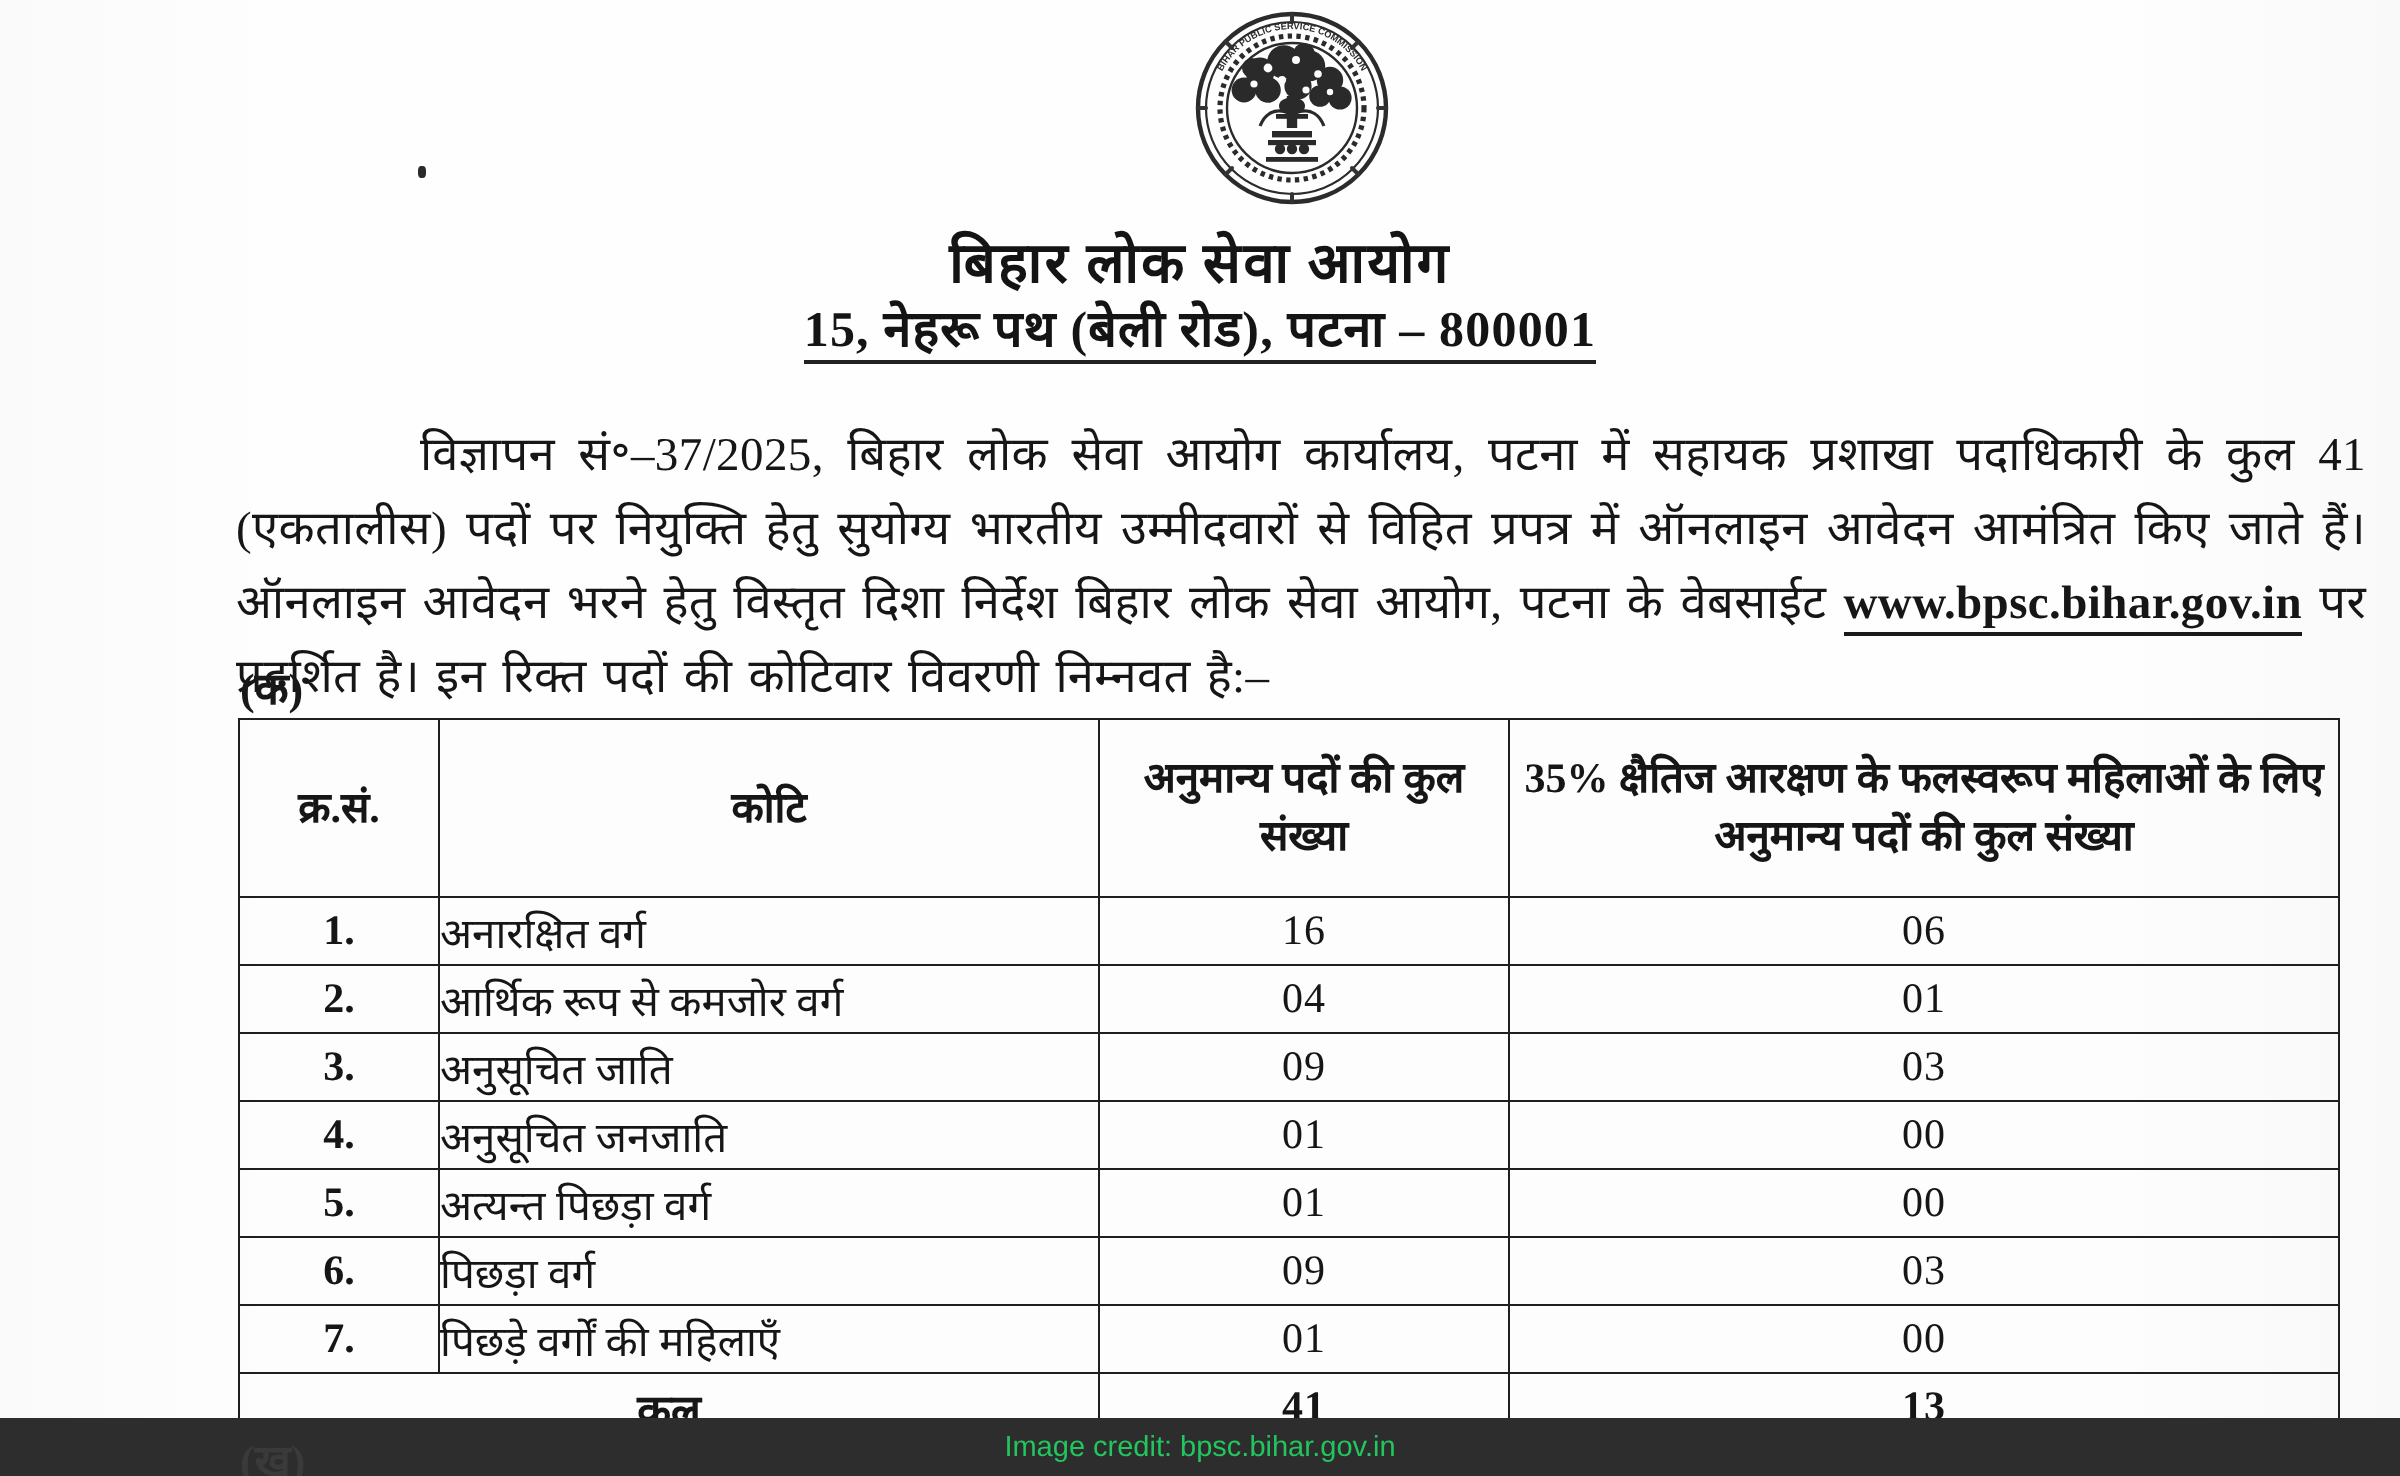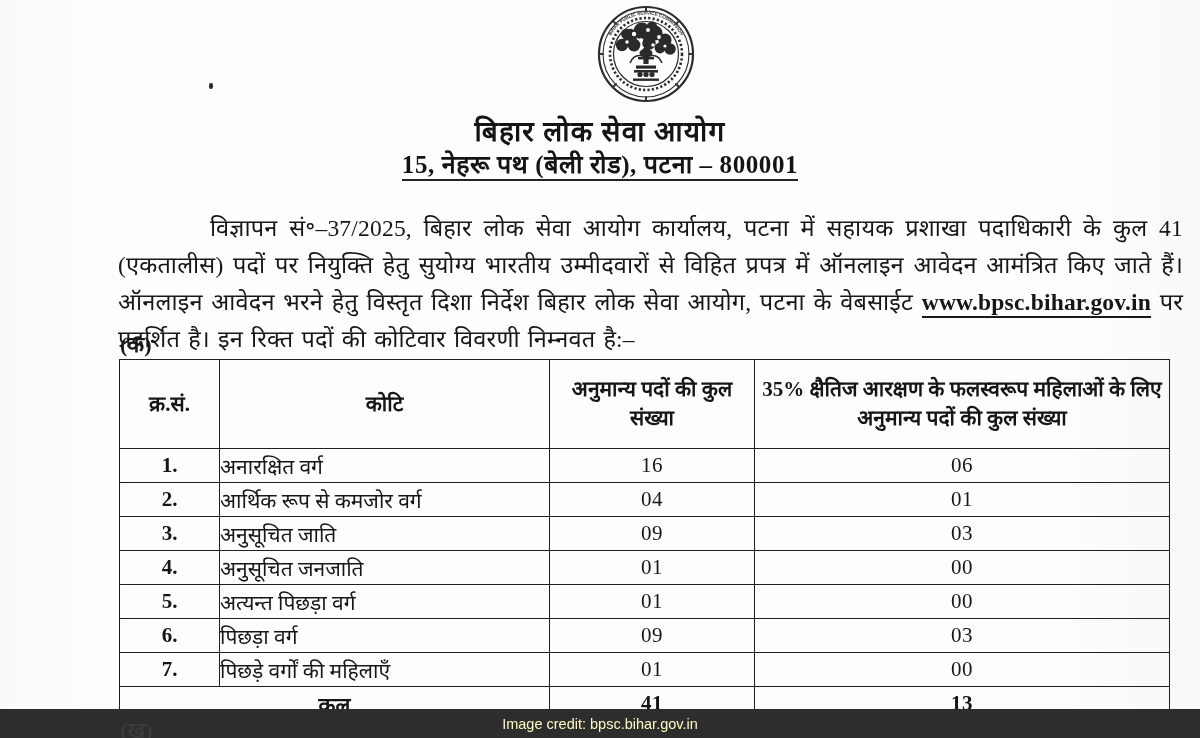--- a/index.html
+++ b/index.html
@@ -171,21 +171,21 @@
   }
 
   
   #image-credit-bar {
     position: absolute;
     left: 0;
     top: 709px;
     width: 1200px;
     height: 29px;
     background: #2d2d2d;
-    color: #fef9c3;
+    color: #22c55e;
     font-family: "Liberation Sans", "DejaVu Sans", sans-serif;
     font-size: 14.5px;
     display: flex;
     align-items: center;
     justify-content: center;
     z-index: 3;
   }
 
   
   #scan-noise {

